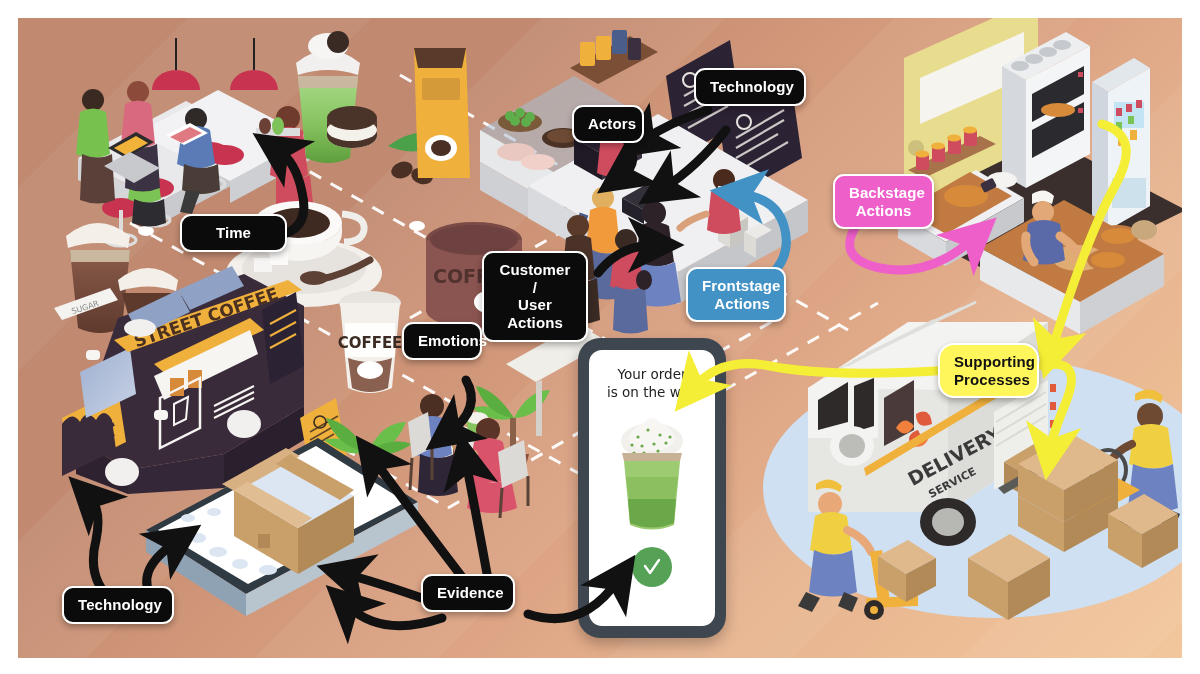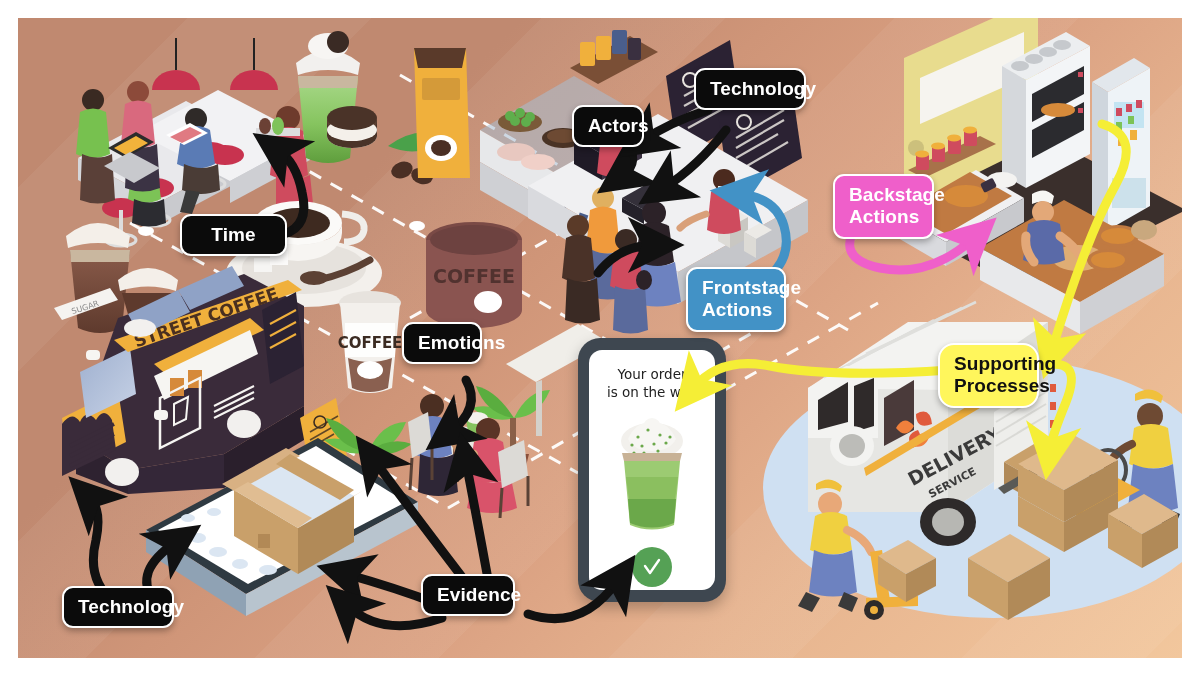--- a/index.html
+++ b/index.html
@@ -34,41 +34,41 @@
       rgba(255,255,255,0.05) 120px,
       rgba(255,255,255,0.05) 250px);
     pointer-events:none;
   }
   
   .lbl {
     position: absolute;
     border-radius: 11px;
     padding: 8px 14px;
     font-weight: bold;
-    font-size: 19px;
+    font-size: 15px;
     line-height: 1.18;
     text-align: center;
     white-space: pre-line;
     letter-spacing: .1px;
     border: 2.5px solid #ffffff;
     box-shadow: 0 3px 6px rgba(0,0,0,0.30);
     z-index: 60;
   }
   .lbl.dark { background:#0b0b0b; color:#ffffff; }
   .lbl.blue { background:#4292c6; color:#ffffff;text-align:right; }
   .lbl.pink { background:#ef5fca; color:#ffffff; }
   .lbl.yellow{ background:#fff65c; color:#111111;border-radius:16px; }
 
   svg.arrows { position:absolute; left:0; top:0; width:1164px; height:640px; overflow:visible; z-index:50; }
   svg.scene  { position:absolute; left:0; top:0; width:1164px; height:640px; overflow:visible; z-index:10; }
 
   
   #phone {
     position:absolute; left:560px; top:320px;
-    width:148px; height:264px;
+    width:148px; height:300px;
     background:#3e4750; border-radius:22px;
     box-shadow:0 6px 14px rgba(0,0,0,.25);
     z-index:40;
   }
   #phone .screen {
     position:absolute; left:11px; top:12px; right:11px; bottom:12px;
     background:#ffffff; border-radius:13px;
     display:flex; flex-direction:column; align-items:center;
     padding-top:16px;
   }
@@ -814,20 +814,22 @@
           <svg width="22" height="22" viewBox="0 0 22 22">
             <path d="M4 10 L9 17 L18 4" fill="none" stroke="#ffffff" stroke-width="2.4" stroke-linecap="round" stroke-linejoin="round"></path>
           </svg>
         </div>
       </div>
     </div>
 
     <div class="lbl dark" style="left:162px; top:196px;  width:107px;">Time</div>
     <div class="lbl dark" style="left:506px; top:87px;   width:72px;margin-left:48px;">Actors</div>
     <div class="lbl dark" style="left:676px; top:50px;   width:112px;">Technology</div>
+    <div class="lbl dark" style="left:464px; top:233px;  width:106px;">Customer /
+User Actions</div>
     <div class="lbl dark" style="left:384px; top:304px;  width:80px;">Emotions</div>
     <div class="lbl blue" style="left:668px; top:249px;  width:100px;">Frontstage
 Actions</div>
     <div class="lbl pink" style="left:815px; top:156px;  width:101px;">Backstage
 Actions</div>
     <div class="lbl yellow" style="left:920px; top:325px;  width:101px;">Supporting
 Processes</div>
     <div class="lbl dark" style="left:403px; top:556px;  width:94px;">Evidence</div>
     <div class="lbl dark" style="left:44px;  top:568px;  width:112px;">Technology</div>
 

